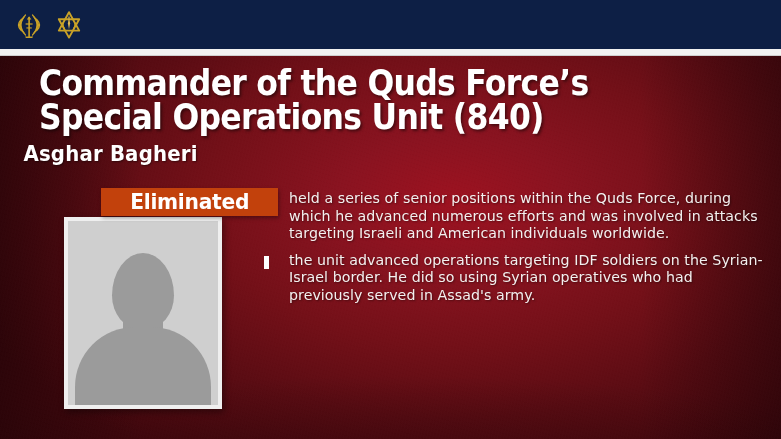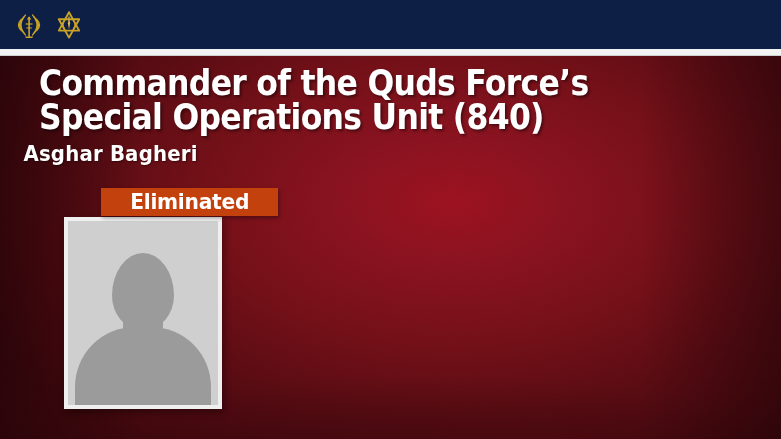--- a/index.html
+++ b/index.html
@@ -276,15 +276,23 @@
 
   <div class="photo-frame">
     <div class="photo-inner">
       <div class="silhouette-head"></div>
       <div class="silhouette-neck"></div>
       <div class="silhouette-body"></div>
     </div>
   </div>
 
   <div class="bullets">
+    <div class="bullet-item">
+      <span class="bullet-marker"></span>
+      <span class="bullet-text">held a series of senior positions within the Quds Force, during which he advanced numerous efforts and was involved in attacks targeting Israeli and American individuals worldwide.</span>
+    </div>
+    <div class="bullet-item">
+      <span class="bullet-marker"></span>
+      <span class="bullet-text">the unit advanced operations targeting IDF soldiers on the Syrian-Israel border. He did so using Syrian operatives who had previously served in Assad's army.</span>
+    </div>
   </div>
 
 </div>
 
 </body></html>

